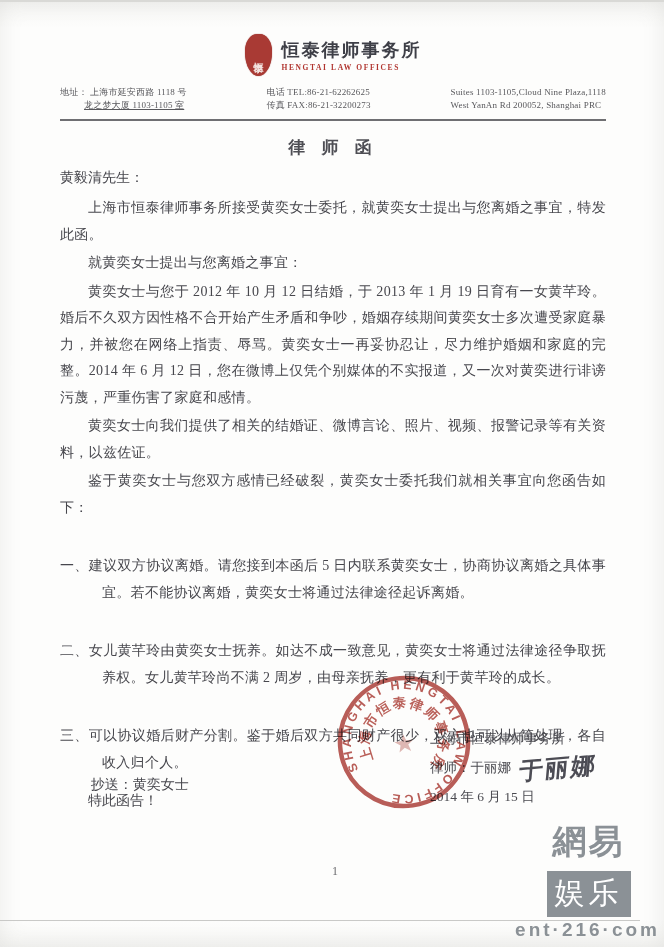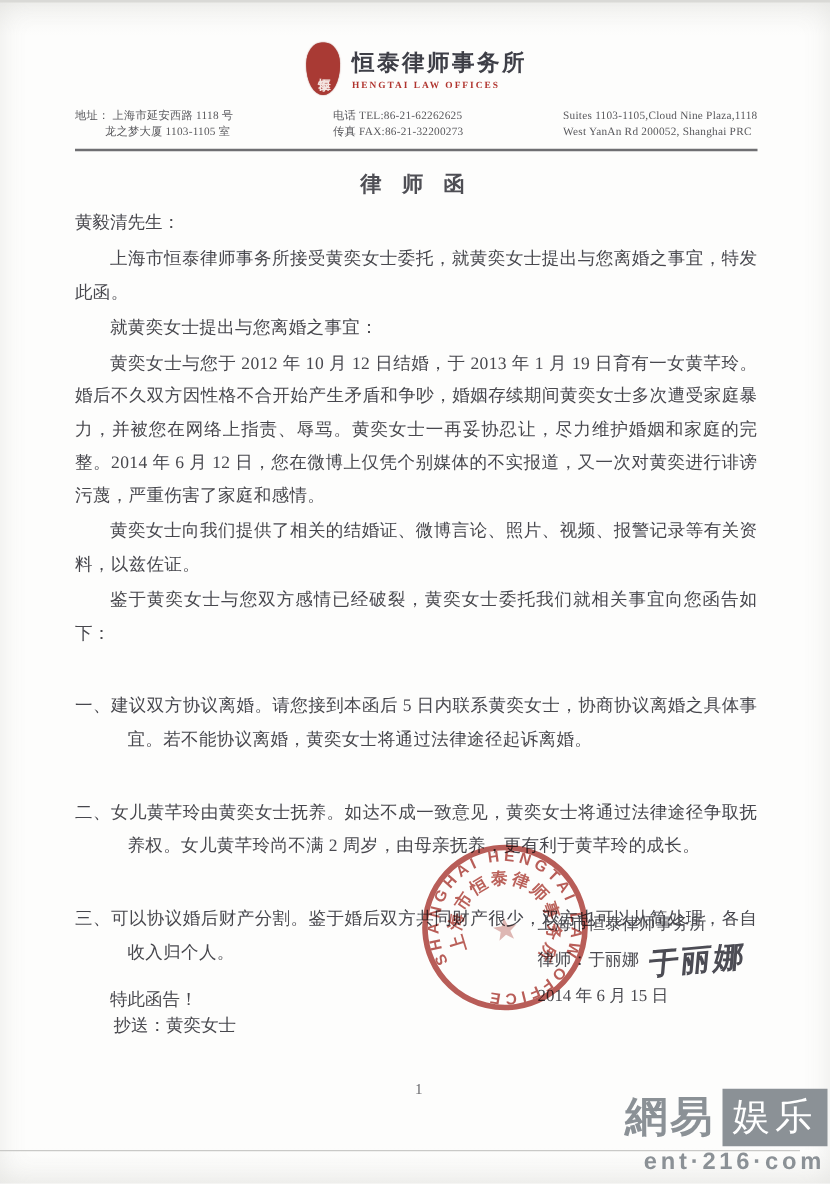--- a/index.html
+++ b/index.html
@@ -17,21 +17,21 @@
   .logo-blob{
     width:27px;height:42px;background:#a93a34;border-radius:46% 46% 50% 50%/40% 40% 56% 56%;
     display:flex;align-items:center;justify-content:center;box-shadow:0 0 1px #8e2f2a;
   }
   .logo-blob span{writing-mode:vertical-rl;color:#f3e4e0;font-size:10px;font-weight:bold;letter-spacing:1px;}
   .brand-text{text-align:left;}
   .firm-cn{font-size:18px;font-weight:bold;letter-spacing:2px;color:#3e3f47;}
   .firm-en{font-size:7.5px;font-weight:bold;letter-spacing:1.6px;color:#b0342e;margin-top:1px;}
 
   .addr-row{display:flex;justify-content:space-between;font-size:9px;line-height:13px;color:#58585c;letter-spacing:.2px;}
-  .addr-cn .l2{padding-left:24px;}
+  .addr-cn .l2{padding-left:24px;text-decoration:underline;}
   .addr-en{text-align:left;}
   .divider{border:none;border-top:2px solid #6f6f72;margin:7px 0 0 0;}
 
   
   .doc-title{text-align:center;font-size:17px;font-weight:bold;letter-spacing:6px;color:#4e4e54;margin:15px 0 10px 0;}
   .salutation{font-size:14px;margin:0 0 8px 0;}
   .para{font-size:14px;line-height:26.5px;margin:0;text-indent:2em;text-align:justify;letter-spacing:.3px;}
   .para.gap{margin-top:2px;}
   .items{margin:0;padding:0;list-style:none;}
   .items li{font-size:14px;line-height:26.5px;text-align:justify;letter-spacing:.3px;padding-left:3em;text-indent:-3em;margin-top:32px;}
@@ -39,26 +39,26 @@
 
   
   .sig-block{position:absolute;left:430px;top:724px;font-size:13.5px;line-height:29px;color:#4a4a50;white-space:nowrap;}
   .handwriting{
     display:inline-block;font-size:24px;font-weight:bold;color:#4c4c54;
     transform:rotate(-5deg) skewX(-10deg);margin-left:8px;vertical-align:-4px;letter-spacing:2px;
     font-family:"DejaVu Serif",serif;
   }
   .seal{position:absolute;left:324px;top:662px;mix-blend-mode:multiply;opacity:.85;transform:rotate(-8deg);}
 
-  .cc-line{position:absolute;left:60px;top:812px;font-size:14px;color:#47474d;text-indent:2.2em;width:300px;}
+  .cc-line{position:absolute;left:60px;top:776px;font-size:14px;color:#47474d;text-indent:2.2em;width:300px;}
   .page-number{position:absolute;left:0;top:864px;width:670px;text-align:center;font-size:12px;color:#6b6b6f;}
 
   
   .watermark{position:absolute;right:2px;bottom:6px;text-align:right;font-family:"Liberation Sans","DejaVu Sans",sans-serif;}
-  .wm-top{display:flex;align-items:center;justify-content:flex-end;gap:6px;}
+  .wm-top{display:flex;align-items:center;justify-content:flex-end;gap:6px;flex-direction:column;}
   .wm-netease{font-size:34px;font-weight:bold;color:#8b9196;letter-spacing:2px;text-shadow:0 0 1px #ffffff;}
   .wm-ent{font-size:30px;font-weight:normal;color:#ffffff;background:#8b9196;padding:2px 8px 3px 8px;letter-spacing:4px;}
   .wm-url{font-size:19px;font-weight:bold;color:#8b9196;letter-spacing:3px;margin-top:2px;padding-right:2px;}
   .scan-bottom-line{position:absolute;left:0;bottom:26px;width:640px;height:1px;background:#c9c9c7;}
 </style>
 </head>
 <body>
 
 <div class="photo">
   <div class="scan-top-edge"></div>

